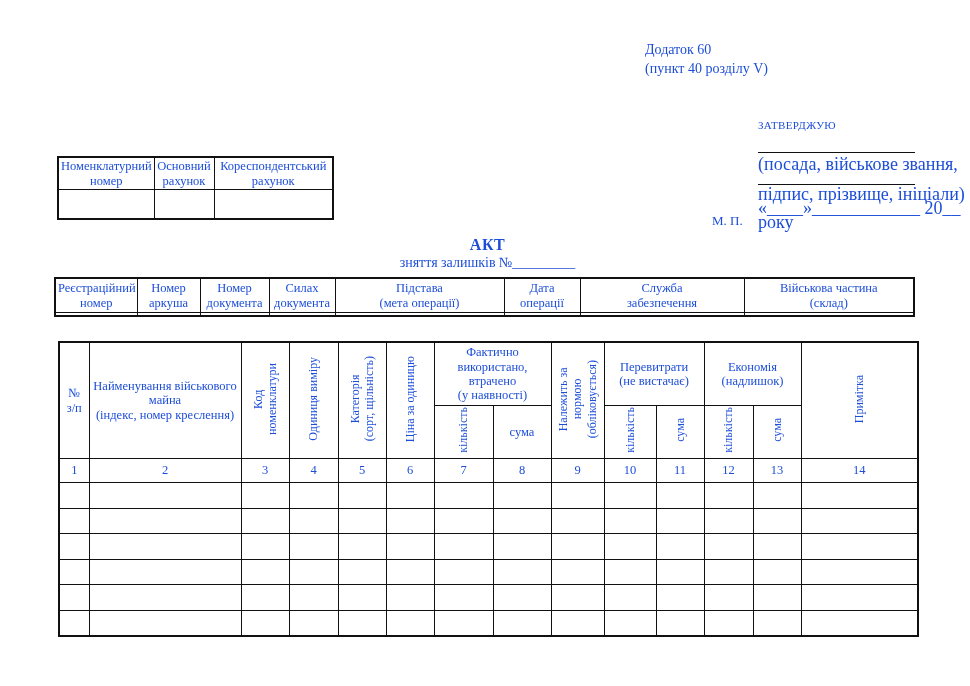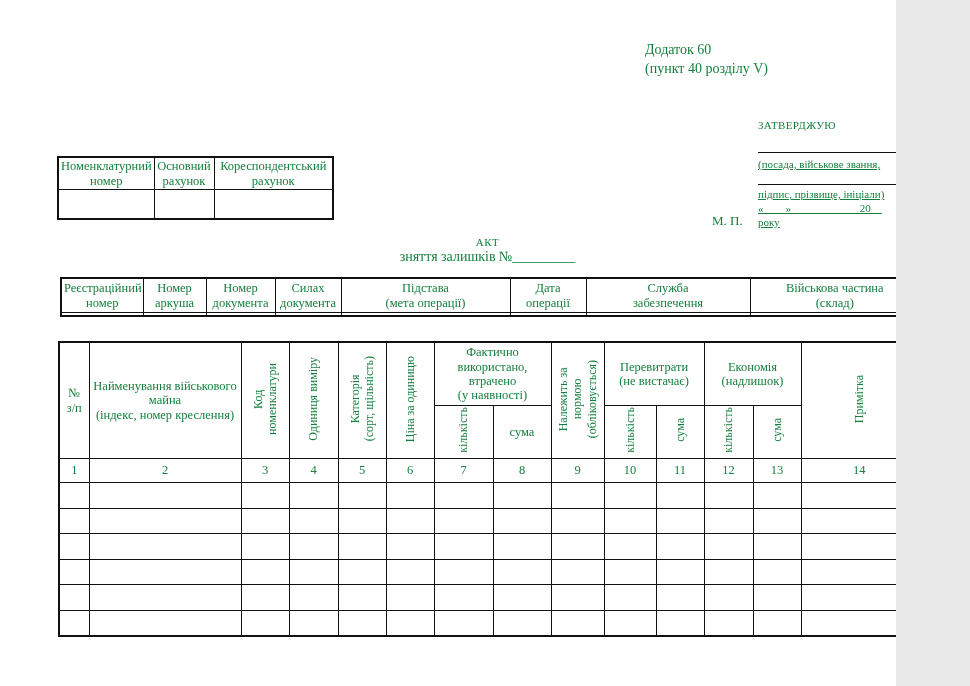--- a/index.html
+++ b/index.html
@@ -1,46 +1,46 @@
 <!DOCTYPE html>
 <html><head>
 <meta charset="utf-8">
 <style>
   html,body{margin:0;padding:0;background:#e8e8e8;}
   .page{
     position:relative;
-    width:896px;height:686px;
+    width:970px;height:686px;
     background:#ffffff;
     font-family:"Liberation Serif","DejaVu Serif",serif;
-    color:#15803d;
+    color:#1d4ed8;
     overflow:hidden;
   }
   .abs{position:absolute;}
   
   .appendix{left:645px;top:40px;width:315px;font-size:14px;line-height:19px;}
   .approve{left:758px;top:119px;font-size:11px;letter-spacing:.3px;}
   .sig-rule{height:0;border-bottom:1px solid #111;width:157px;left:758px;}
-  .sig-cap{font-size:11px;line-height:14px;left:758px;text-decoration:underline;}
+  .sig-cap{font-size:18px;line-height:14px;left:758px;}
   .seal{font-size:13px;left:712px;top:213px;}
   
   .title-wrap{left:58px;top:236px;width:859px;text-align:center;}
-  .doc-title{font-size:11px;font-weight:normal;letter-spacing:.5px;}
+  .doc-title{font-size:16px;font-weight:bold;letter-spacing:.5px;}
   .doc-subtitle{font-size:14px;margin-top:1px;}
   
   table{border-collapse:collapse;table-layout:fixed;border:2px solid #111;}
   td{border:1px solid #111;text-align:center;vertical-align:middle;
      font-size:12.5px;line-height:1.15;padding:1px 2px;overflow:hidden;}
   .pre{white-space:pre-line;}
   
   .v{writing-mode:vertical-rl;transform:rotate(180deg);display:inline-block;
      white-space:pre-line;line-height:1.2;font-size:12px;}
   .acct{left:57px;top:156px;width:275px;}
   .acct .hrow td{height:29px;}
   .acct .erow td{height:26px;}
-  .reg{left:60px;top:277px;width:859px;}
+  .reg{left:54px;top:277px;width:859px;}
   .reg .hrow td{height:31px;}
   .main{left:58px;top:341px;width:859px;}
   .main tr.grp td{height:60px;}
   .main tr.sub td{height:50px;}
   .main tr.nums td{height:21px;}
   .main tbody.fill td{height:22.5px;}
 </style>
 </head>
 <body>
 

